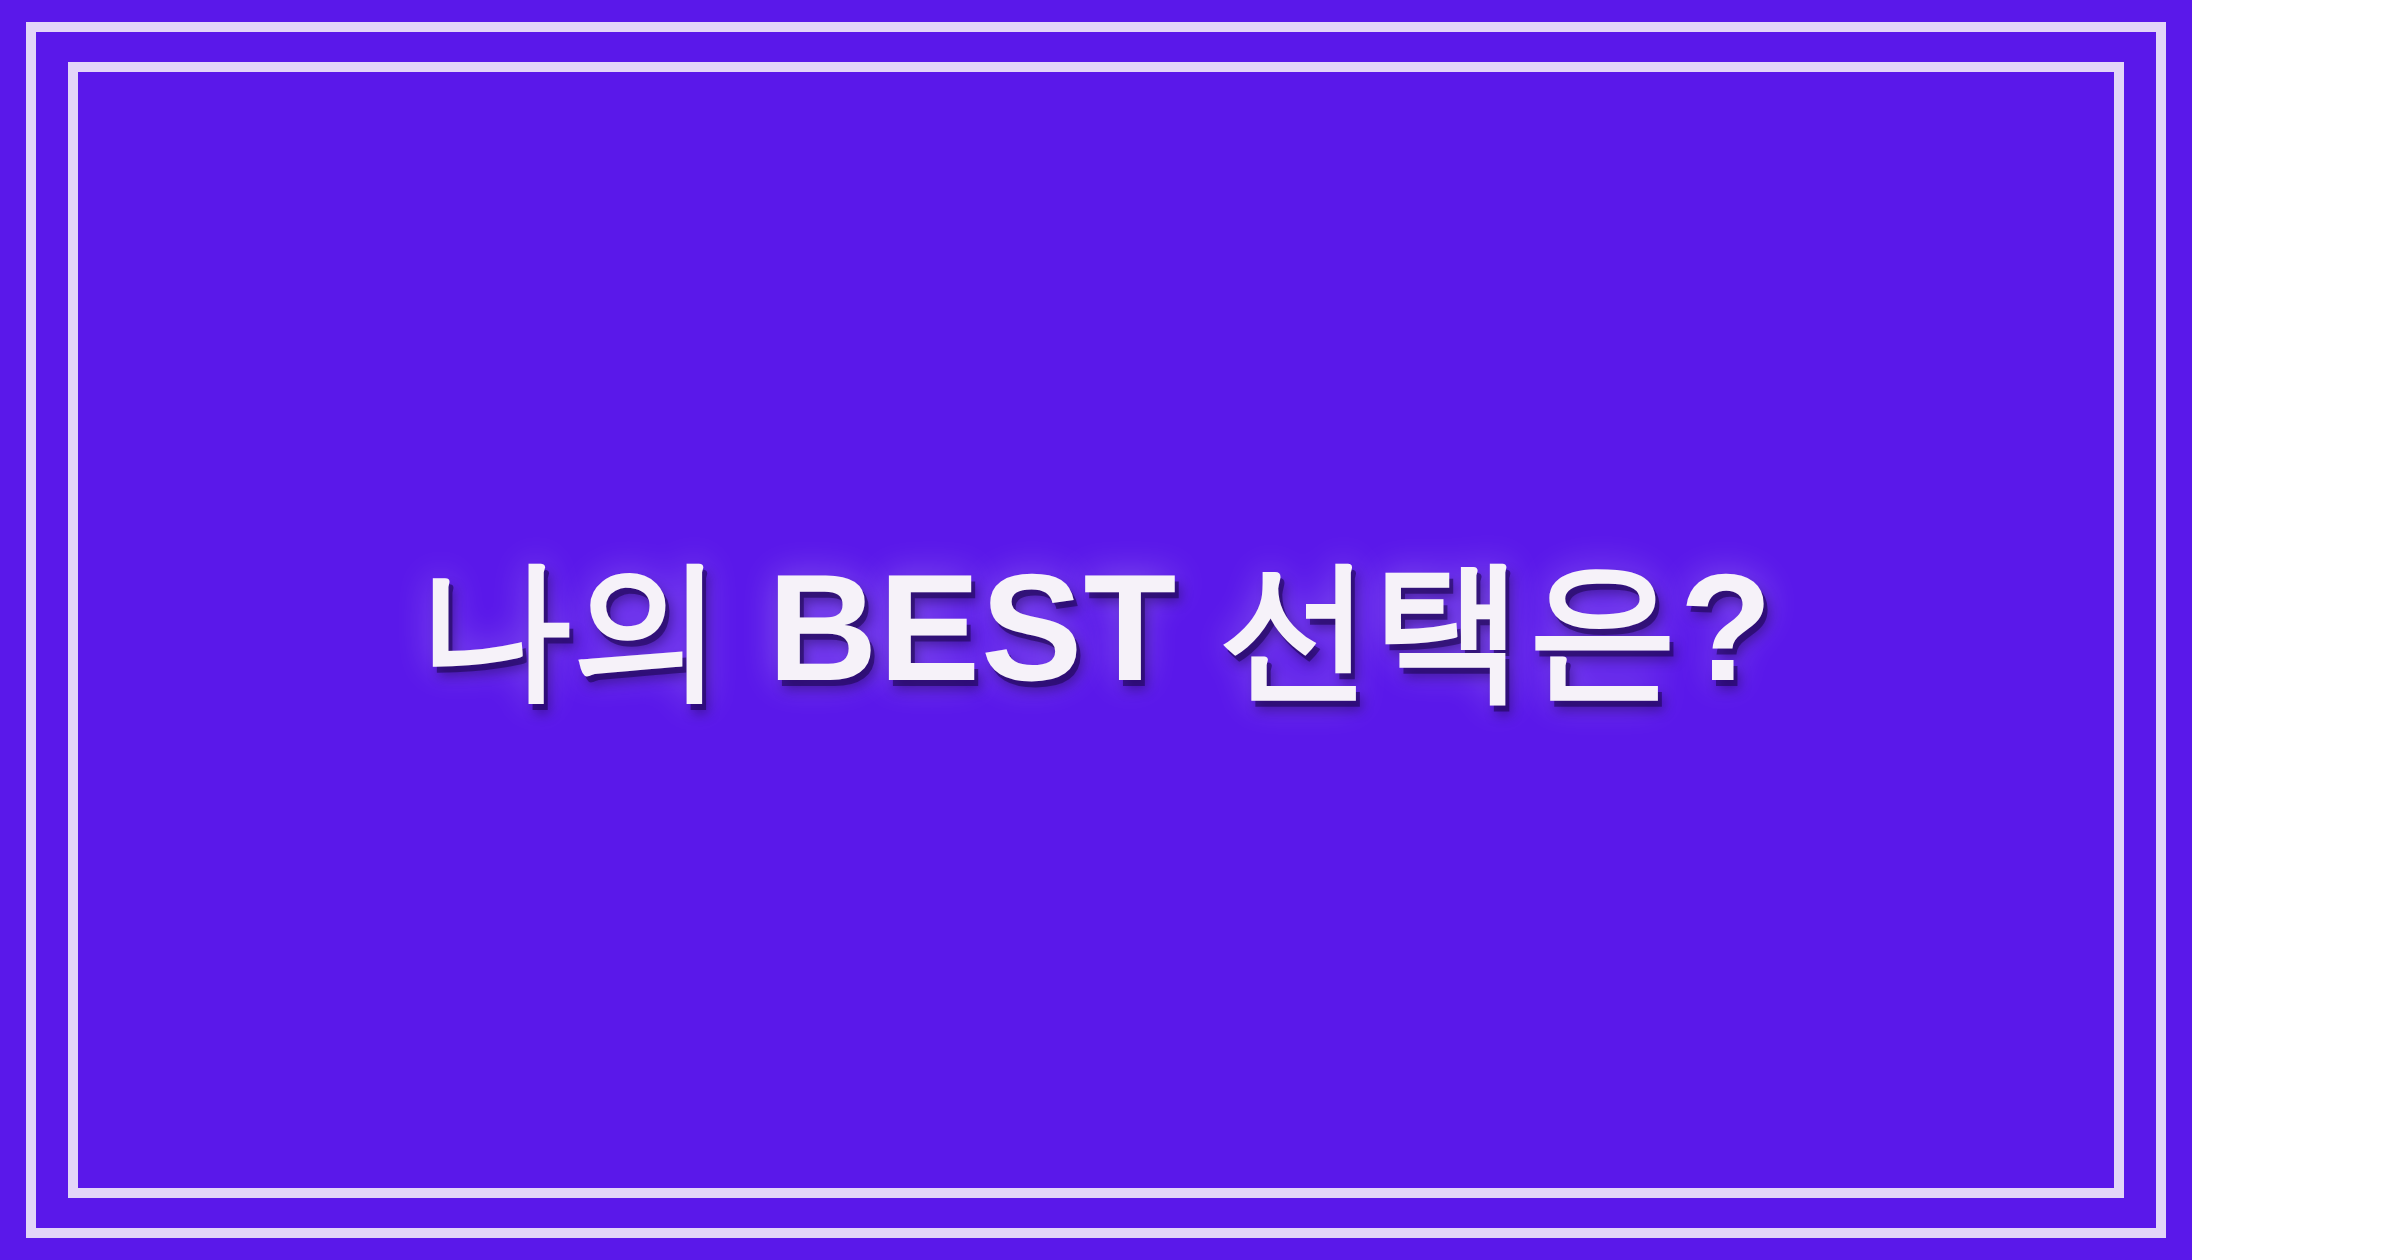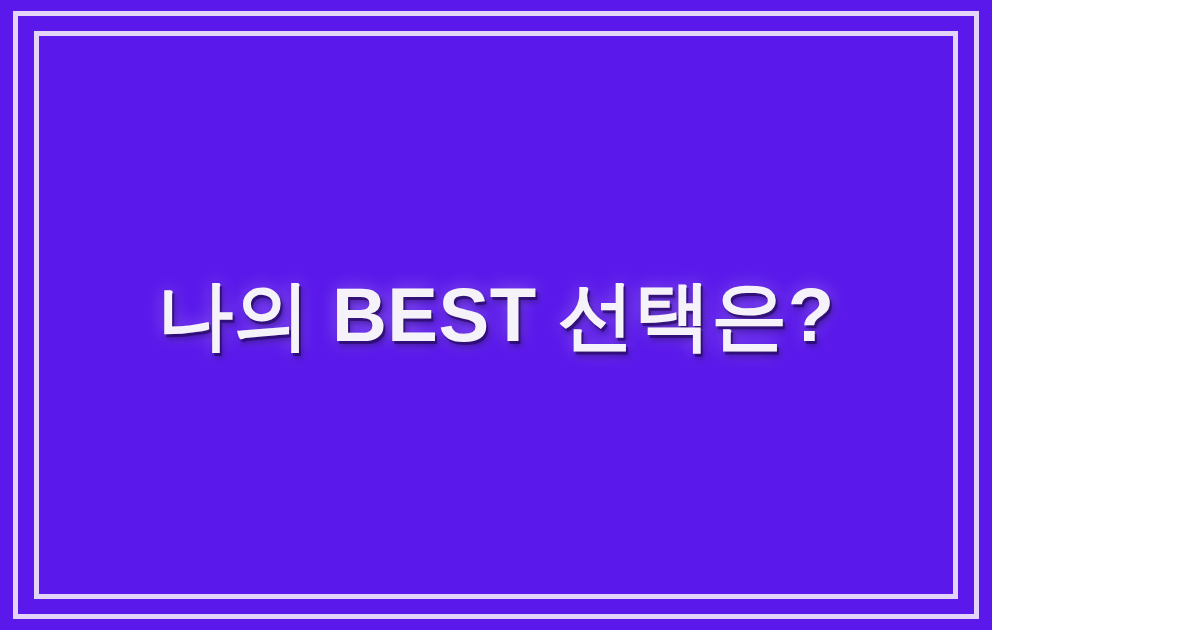--- a/index.html
+++ b/index.html
@@ -11,21 +11,21 @@
   body {
     width: 1200px;
     height: 630px;
     overflow: hidden;
     font-family: "Liberation Sans", "DejaVu Sans", sans-serif;
   }
 
   
   .poster {
     position: relative;
-    width: 992px;
+    width: 1096px;
     height: 630px;
     background: #5A18EA;
     overflow: hidden;
   }
 
   
   .frame {
     position: absolute;
     box-sizing: border-box;
     pointer-events: none;

